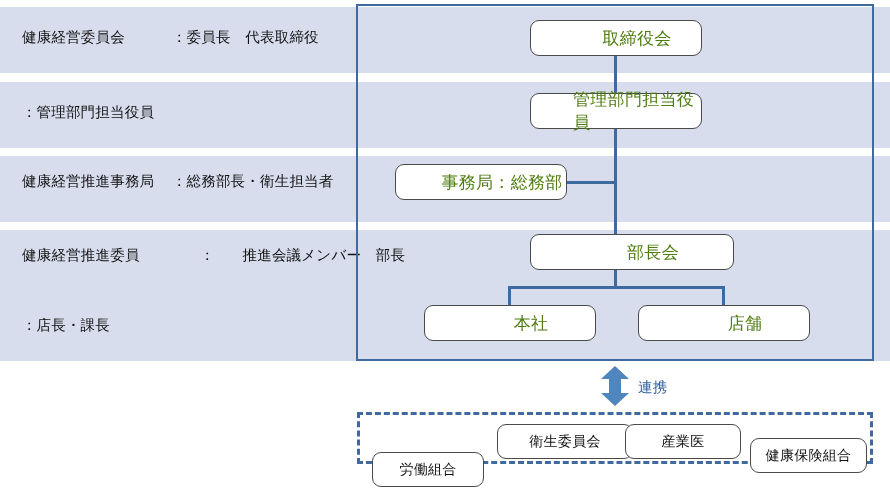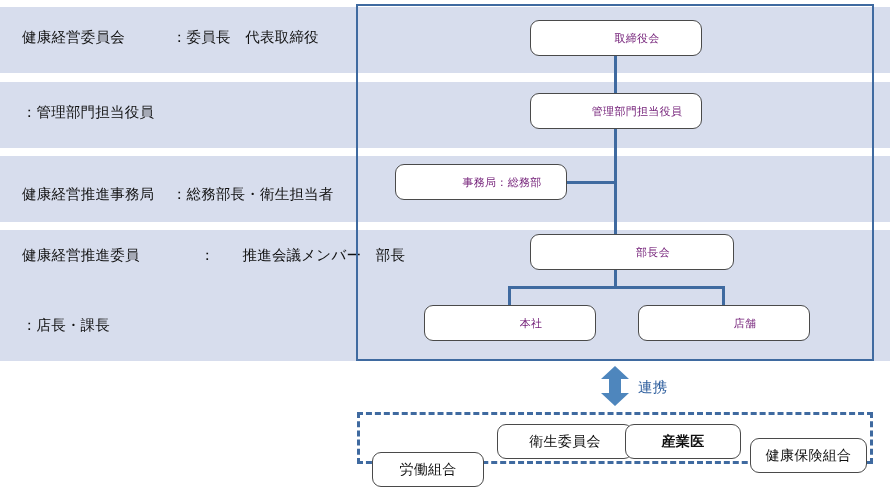--- a/index.html
+++ b/index.html
@@ -24,21 +24,21 @@
   #org-panel{
     position:absolute;left:356px;top:4px;width:518px;height:357px;
     border:2.5px solid #3f6aa0;box-sizing:border-box;background:transparent;
   }
 
   
   .node{
     position:absolute;box-sizing:border-box;
     background:#ffffff;border:1.1px solid #4a4a4a;border-radius:9px;
     display:flex;align-items:center;justify-content:center;
-    font-size:11px;color:#701a75;letter-spacing:.3px;
+    font-size:17px;color:#4d7c0f;letter-spacing:.3px;
     box-shadow:0 0 0 0 rgba(0,0,0,0);
     padding-left:42px;
   }
 
   
   .conn{position:absolute;background:#3f6aa0;}
   .conn-v{width:2.6px;}
   .conn-h{height:2.6px;}
 
   
@@ -76,21 +76,21 @@
   <div id="legend-layer">
       <div class="legend-row" style="left: 22px; top: 28px;">
         <span class="legend-role" style="width: 150px;">健康経営委員会</span>
         <span class="legend-sep">：</span>
         <span class="legend-holder">委員長　代表取締役</span>
       </div>
       <div class="legend-row" style="left: 22px; top: 103px;">
         <span class="legend-sep">：</span>
         <span class="legend-holder">管理部門担当役員</span>
       </div>
-      <div class="legend-row" style="left: 22px; top: 185px;">
+      <div class="legend-row" style="left: 22px; top: 172px;">
         <span class="legend-role" style="width: 150px;">健康経営推進事務局</span>
         <span class="legend-sep">：</span>
         <span class="legend-holder">総務部長・衛生担当者</span>
       </div>
       <div class="legend-row" style="left: 22px; top: 246px; gap: 28px;">
         <span class="legend-role" style="width: 150px;">健康経営推進委員</span>
         <span class="legend-sep">：</span>
         <span class="legend-holder">推進会議メンバー　部長</span>
       </div>
       <div class="legend-row" style="left: 22px; top: 316px;">
@@ -124,17 +124,17 @@
     <svg width="30" height="40" viewBox="0 0 30 40" aria-hidden="true">
       <polygon points="15,0 29,13 21,13 21,27 29,27 15,40 1,27 9,27 9,13 1,13" fill="#4e86bd"></polygon>
     </svg>
   </div>
   <div id="link-label">連携</div>
 
   <div id="partners-box"></div>
   <div id="partners-layer">
       <div class="partner" style="left: 372px; top: 424px; width: 112px; height: 35px; border-color: rgb(74, 74, 74); margin-top: 28px;">労働組合</div>
       <div class="partner" style="left: 497px; top: 424px; width: 136px; height: 35px; border-color: rgb(74, 74, 74);">衛生委員会</div>
-      <div class="partner" style="left: 625px; top: 424px; width: 116px; height: 35px; border-color: rgb(74, 74, 74); font-weight: bold;">産業医</div>
+      <div class="partner" style="left: 625px; top: 424px; width: 116px; height: 35px; border-color: rgb(74, 74, 74);">産業医</div>
       <div class="partner" style="left: 750px; top: 424px; width: 117px; height: 35px; border-color: rgb(74, 74, 74); margin-top: 14px;">健康保険組合</div>
     </div>
 
 </div>
 
 </body></html>

